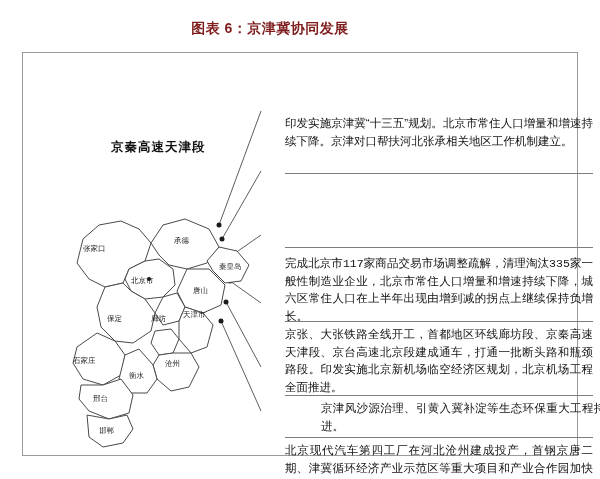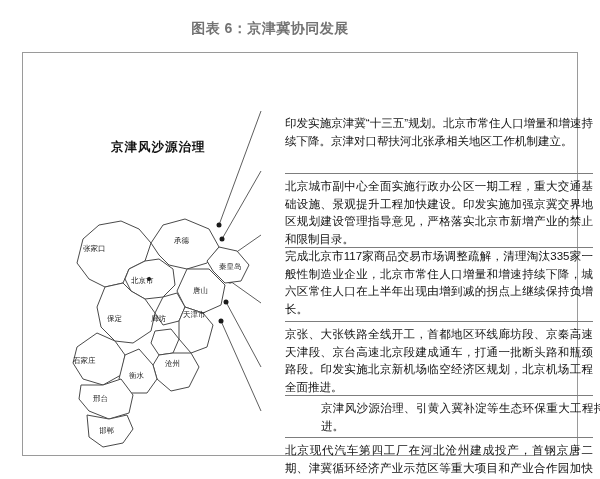--- a/index.html
+++ b/index.html
@@ -21,21 +21,21 @@
   }
   .figure-title {
     position: absolute;
     top: 20px;
     left: 0;
     width: 540px;
     text-align: center;
     font-size: 14px;
     font-weight: bold;
     letter-spacing: 0.5px;
-    color: #737373;
+    color: #7f1d1d;
   }
   .panel {
     position: absolute;
     left: 22px;
     top: 52px;
     width: 556px;
     height: 404px;
     border: 1px solid #9a9a9a;
     background: #fff;
     box-sizing: border-box;
@@ -94,21 +94,21 @@
 </style>
 </head>
 <body>
 
 <div id="page">
 
   <div class="figure-title">图表 6：京津冀协同发展</div>
 
   <div class="panel">
 
-    <div class="map-label">京津风沙源治理</div>
+    <div class="map-label">京秦高速天津段</div>
 
     <svg class="leader" viewBox="0 0 556 404">
       <g stroke="#5e5e5e" stroke-width="1" fill="none">
         <line x1="196" y1="172" x2="238" y2="58"></line>
         <line x1="199" y1="186" x2="238" y2="118"></line>
         <line x1="205" y1="205" x2="238" y2="182"></line>
         <line x1="207" y1="228" x2="238" y2="250"></line>
         <line x1="203" y1="249" x2="238" y2="314"></line>
         <line x1="198" y1="268" x2="238" y2="358"></line>
       </g>
@@ -173,26 +173,23 @@
       </svg>
     </div>
 
     <div class="notes">
 
       <div class="note" style="top:0px;">
         <div class="note-text">印发实施京津冀“十三五”规划。北京市常住人口增量和增速持续下降。京津对口帮扶河北张承相关地区工作机制建立。</div>
       </div>
       <div class="sep" style="top:58px;"></div>
 
-      <div class="note" style="top:63px;">
-        <div class="note-text">北京城市副中心全面实施行政办公区一期工程，重大交通基础设施、景观提升工程加快建设。印发实施加强京冀交界地区规划建设管理指导意见，严格落实北京市新增产业的禁止和限制目录。</div>
-      </div>
       <div class="sep" style="top:132px;"></div>
 
-      <div class="note" style="top:133px;">
+      <div class="note" style="top:140px;font-family:Liberation Mono, monospace;">
         <div class="note-text">完成北京市117家商品交易市场调整疏解，清理淘汰335家一般性制造业企业，北京市常住人口增量和增速持续下降，城六区常住人口在上半年出现由增到减的拐点上继续保持负增长。</div>
       </div>
       <div class="sep" style="top:206px;"></div>
 
       <div class="note" style="top:211px;">
         <div class="note-text">京张、大张铁路全线开工，首都地区环线廊坊段、京秦高速天津段、京台高速北京段建成通车，打通一批断头路和瓶颈路段。印发实施北京新机场临空经济区规划，北京机场工程全面推进。</div>
       </div>
       <div class="sep" style="top:280px;"></div>
 
       <div class="note" style="top:285px;margin-left:36px;">

